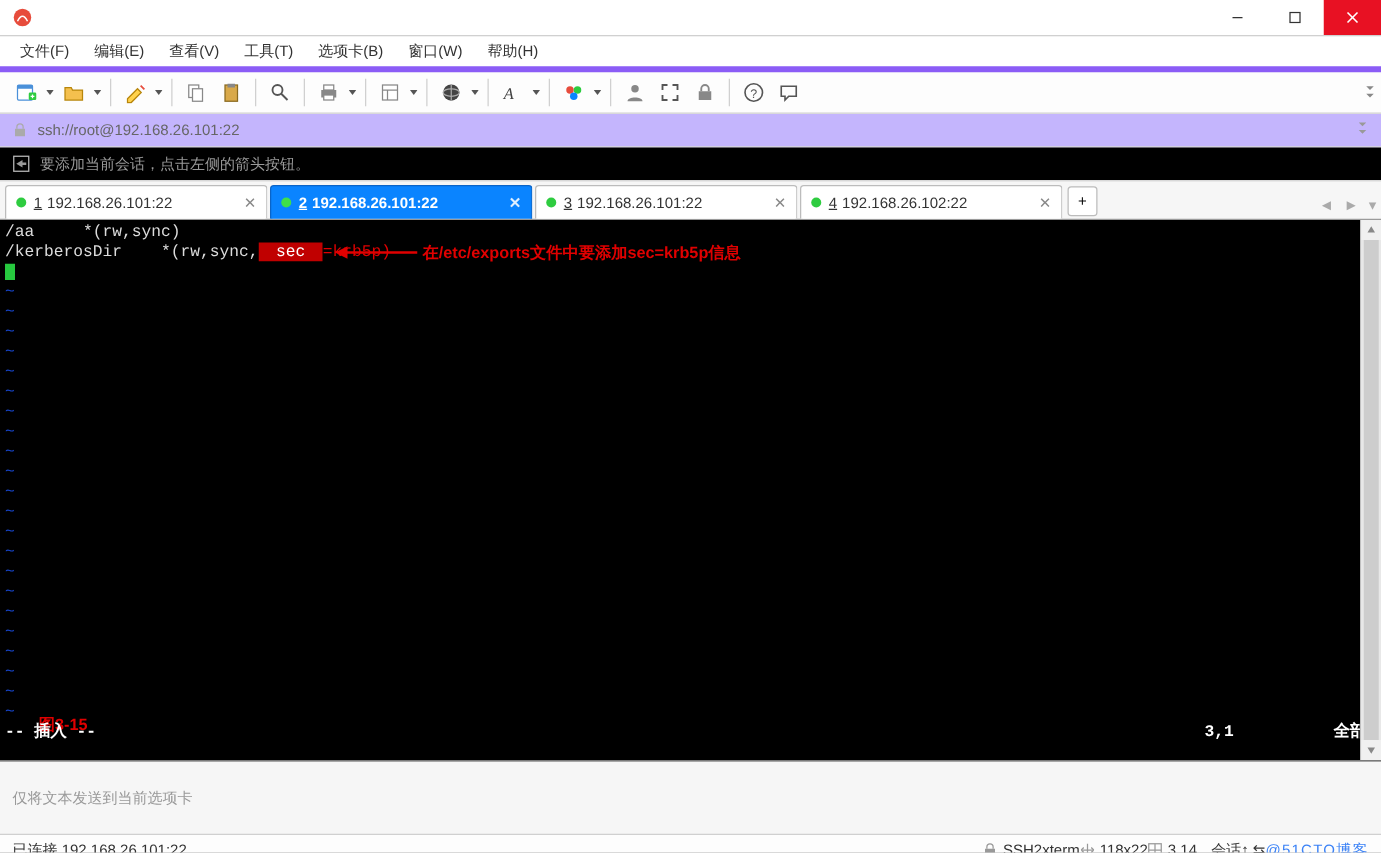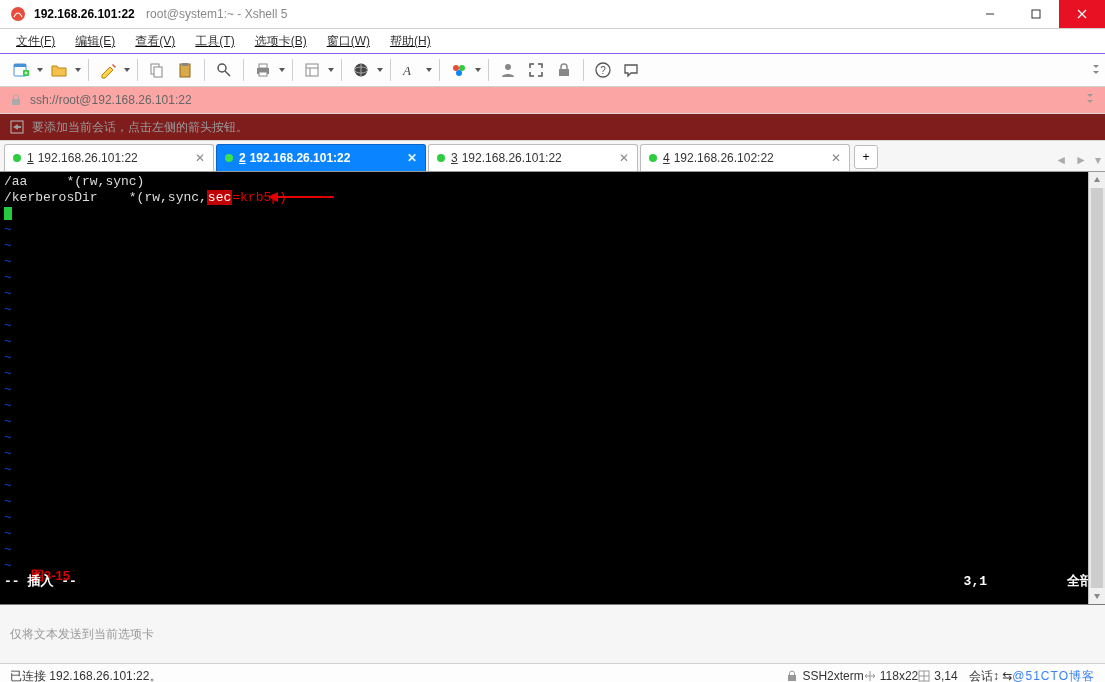--- a/index.html
+++ b/index.html
@@ -10,57 +10,57 @@
   .titlebar .app-icon { width:16px; height:16px; margin:0 8px 0 10px; }
   .titlebar .ttext { font-size:12px; }
   .titlebar .ttext b { font-weight:bold; color:#000; }
   .titlebar .ttext span.gray { color:#888; margin:0 8px; }
   .winbtns { position:absolute; right:0; top:0; display:flex; }
   .winbtn { width:46px; height:28px; display:flex; align-items:center; justify-content:center; }
   .winbtn.close { background:#e81123; color:#fff; }
   .winbtn svg { width:10px; height:10px; }
 
   
-  .menubar { height:24px; background:#fff; display:flex; align-items:center; padding:0 6px; border-bottom:1px solid #8b5cf6;text-decoration:underline; }
+  .menubar { height:24px; background:#fff; display:flex; align-items:center; padding:0 6px; border-bottom:5px solid #8b5cf6; }
   .menubar div { padding:0 10px; line-height:24px; color:#333; }
 
   
   .toolbar { height:32px; background:#fdfdfd; border-bottom:1px solid #d0d0d0; display:flex; align-items:center; padding:0 8px; position:relative; gap:2px;}
   .tbtn { display:flex; align-items:center; justify-content:center; height:26px; padding:0 4px; }
   .tbtn svg { width:18px; height:18px; }
   .tsep { width:1px; height:22px; background:#d0d0d0; margin:0 4px; }
   .drop { width:8px; display:flex; align-items:center; justify-content:center; }
   .overflow-chevrons { position:absolute; right:4px; top:0; height:32px; display:flex; align-items:center; }
 
   
-  .addrbar { height:26px; background:#fca5a5; border-bottom:1px solid #d8d8d8; display:flex; align-items:center; padding:0 10px; color:#666; gap:8px;}
+  .addrbar { height:26px; background:#c4b5fd; border-bottom:1px solid #d8d8d8; display:flex; align-items:center; padding:0 10px; color:#666; gap:8px;}
   .addrbar .lock { width:12px; height:12px; }
   .addrbar .overflow { margin-left:auto; }
 
   
-  .hintbar { height:26px; background:#7f1d1d; border-bottom:1px solid #d8d8d8; display:flex; align-items:center; padding:0 10px; color:#999; gap:8px;}
+  .hintbar { height:26px; background:#000000; border-bottom:1px solid #d8d8d8; display:flex; align-items:center; padding:0 10px; color:#999; gap:8px;}
 
   
   .tabrow { height:30px; background:#f6f6f6; border-bottom:1px solid #9a9a9a; display:flex; align-items:flex-end; padding:0 4px; position:relative;}
   .tab { height:26px; border:1px solid #bcbcbc; border-bottom:none; background:#fff; margin-right:2px; display:flex; align-items:center; padding:0 20px 0 8px; border-radius:3px 3px 0 0; min-width:180px; position:relative; color:#333;}
   .tab .dot { width:8px; height:8px; border-radius:50%; background:#2ecc40; margin-right:6px; flex:0 0 auto;}
   .tab .num { text-decoration:underline; margin-right:4px; }
   .tab .close { position:absolute; right:6px; top:6px; width:12px; height:12px; color:#888;}
   .tab.active { background:#0a84ff; color:#fff; border-color:#0a64c8; font-weight:bold;}
   .tab.active .close { color:#dfefff;}
   .tab.active .dot { background:#3fe04a;}
   .addtab { width:22px; height:22px; border:1px solid #bcbcbc; background:#fff; margin-left:2px; display:flex; align-items:center; justify-content:center; border-radius:3px; margin-bottom:2px;}
   .tabnav { position:absolute; right:4px; bottom:4px; display:flex; gap:8px; color:#aaa;}
 
   
   .terminal { position:relative; background:#000; color:#dcdcdc; font-family:"Consolas","Courier New",monospace; font-size:13px; line-height:16px; height:432px; border-bottom:1px solid #7a7a7a; }
   .terminal pre { margin:0; padding:2px 4px; white-space:pre; font-family:inherit; position:absolute; top:0; left:0;}
   .terminal .annot { position:absolute; left:268px; top:18px; color:#e00000; font-family:"Microsoft YaHei",sans-serif; font-size:13px; font-weight:bold; display:flex; align-items:center; gap:4px;}
   .terminal .annot svg { width:66px; height:14px; }
-  .terminal .sec-hl { background:#c00000; color:#fff; padding:0 1px;}
+  .terminal .sec-hl { background:#c00000; color:#fff; padding:0 14px;}
   .terminal .red { color:#e00000; }
   .terminal .tilde { color:#1644c8;}
   .terminal .cursor { display:inline-block; width:8px; height:13px; background:#27c93f; vertical-align:middle;}
   .terminal .figlabel { position:absolute; left:14px; bottom:20px; color:#e00000; font-weight:bold; font-family:"Microsoft YaHei",sans-serif;margin-left:17px;}
   .terminal .modeline { position:absolute; left:4px; right:0; bottom:14px; color:#fff; font-weight:bold; font-family:inherit; display:flex;}
   .terminal .modeline .mid { flex:1;}
   .terminal .scrollbar { position:absolute; right:0; top:0; width:16px; height:100%; background:#f0f0f0; border-left:1px solid #c0c0c0; display:flex; flex-direction:column;}
   .terminal .scrollbar .btn { height:16px; display:flex; align-items:center; justify-content:center; background:#f0f0f0;}
   .terminal .scrollbar .track { flex:1; background:#e8e8e8; position:relative;}
   .terminal .scrollbar .thumb { position:absolute; left:2px; right:2px; top:0; height:100%; background:#cdcdcd;}
@@ -76,24 +76,20 @@
   .statusbar svg { width:12px; height:12px; }
 </style>
 </head>
 <body>
 
 <div class="titlebar">
   <svg class="app-icon" viewBox="0 0 16 16">
       <circle cx="8" cy="8" r="7" fill="#e74c3c"></circle>
       <path d="M4 11 Q8 3 12 11" stroke="#fff" stroke-width="1.2" fill="none"></path>
     </svg>
-  <div class="ttext">
-    <b>192.168.26.101:22</b>
-    <span class="gray">root@system1:~ - Xshell 5</span>
-  </div>
   <div class="winbtns">
     <div class="winbtn">
         <svg viewBox="0 0 10 10">
           <line x1="1" y1="5" x2="9" y2="5" stroke="#333" stroke-width="1"></line>
         </svg>
       </div>
     <div class="winbtn">
         <svg viewBox="0 0 10 10">
           <rect x="1" y="1" width="8" height="8" fill="none" stroke="#333" stroke-width="1"></rect>
         </svg>
@@ -353,20 +349,21 @@
 <span class="tilde">~</span>
 <span class="tilde">~</span>
 <span class="tilde">~</span>
 <span class="tilde">~</span>
 </pre>
   <div class="annot">
     <svg viewBox="0 0 66 14">
         <line x1="66" y1="7" x2="6" y2="7" stroke="#e00000" stroke-width="2"></line>
         <polygon points="0,7 10,2 10,12" fill="#e00000"></polygon>
       </svg>
+    <span>在/etc/exports文件中要添加sec=krb5p信息</span>
   </div>
   <div class="figlabel">图3-15</div>
   <div class="modeline">
     <span>-- 插入 --</span>
     <span class="mid"></span>
     <span style="margin-right:80px;">3,1</span>
     <span style="margin-right:12px;">全部</span>
   </div>
   <div class="scrollbar">
     <div class="btn">

